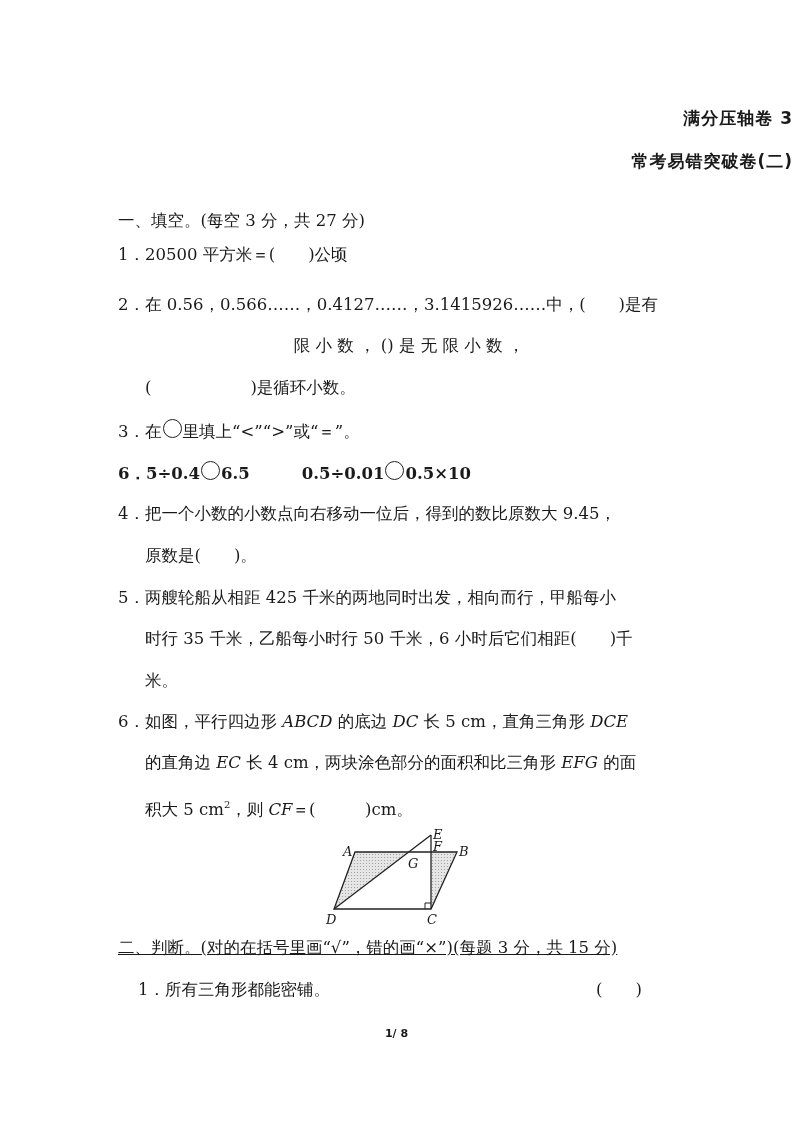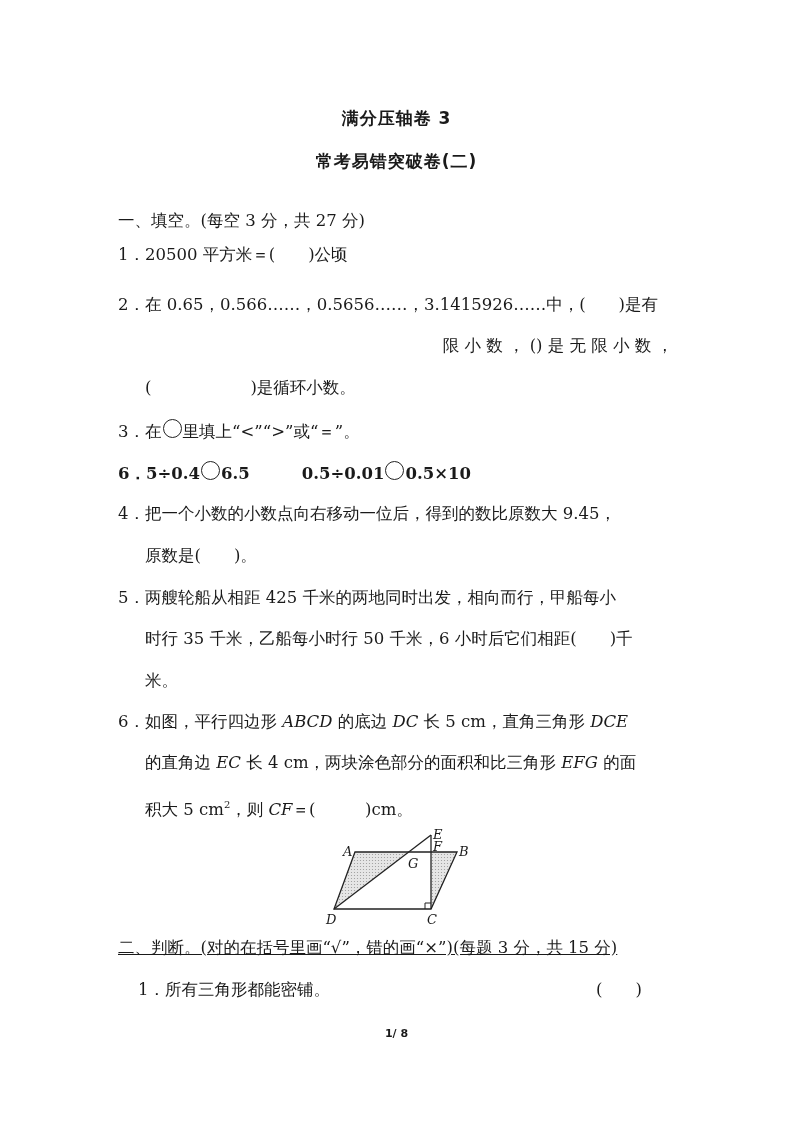--- a/index.html
+++ b/index.html
@@ -2,58 +2,58 @@
 <html><head>
 <meta charset="utf-8">
 <style>
   html, body { margin: 0; padding: 0; background: #ffffff; }
   body {
     width: 793px; height: 1122px; position: relative; overflow: hidden;
     font-family: "DejaVu Serif", "Liberation Serif", serif;
     color: #1a1a1a;
   }
   .title {
-    position: absolute; left: 0; width: 793px; text-align: center;
+    position: absolute; left: 0; width: 793px; text-align: right;
     font-family: "DejaVu Sans", "Liberation Sans", sans-serif;
     font-weight: bold; font-size: 17px; letter-spacing: 1px;
   }
   .line {
     position: absolute; font-size: 16.5px; white-space: nowrap;
     line-height: 22px;
   }
   .l0 { left: 118px; }
   .l1 { left: 145px; }
   i { font-style: italic; }
   .footer {
     position: absolute; left: 0; width: 793px; text-align: center;
     top: 1027px; font-size: 11px; font-weight: bold;
     font-family: "DejaVu Sans", "Liberation Sans", sans-serif;
   }
   .circle {
     display: inline-block; width: 17px; height: 17px; border: 1.2px solid #222;
     border-radius: 50%; vertical-align: -1px; margin: 0 1px;
   }
-  .justify { display: flex; justify-content: flex-end; width: 528px; }
+  .justify { display: flex; justify-content: center; width: 528px; }
   .diagram { position: absolute; left: 320px; top: 820px; width: 160px; height: 110px; }
   .diagram text { font-family: "DejaVu Serif", "Liberation Serif", serif; font-style: italic; font-size: 13px; fill: #1a1a1a; }
 </style>
 </head>
 <body>
 
 <div class="title" style="top:107px;">满分压轴卷 3</div>
 <div class="title" style="top:150px;">常考易错突破卷(二)</div>
 
 <div class="line l0" style="top:210px;">一、填空。(每空 3 分，共 27 分)</div>
 
 <div class="line l0" style="top:244px;">
   <span>1．</span><span>20500 平方米＝(　　)公顷</span>
 </div>
 
 <div class="line l0" style="top:294px;">
-  <span>2．</span><span>在 0.65，0.566……，0.5656……，3.1415926……中，(　　)是有</span>
+  <span>2．</span><span>在 0.56，0.566……，0.4127……，3.1415926……中，(　　)是有</span>
 </div>
 <div class="line l1 justify" style="top:335px;">
   <span>限 小 数 ， (</span>
   <span>) 是 无 限 小 数 ，</span>
 </div>
 <div class="line l1" style="top:377px;">(　　　　　　)是循环小数。</div>
 
 <div class="line l0" style="top:419px;">
   <span>3．</span><span>在</span><span class="circle"></span><span>里填上“&lt;”“&gt;”或“＝”。</span>
 </div>

